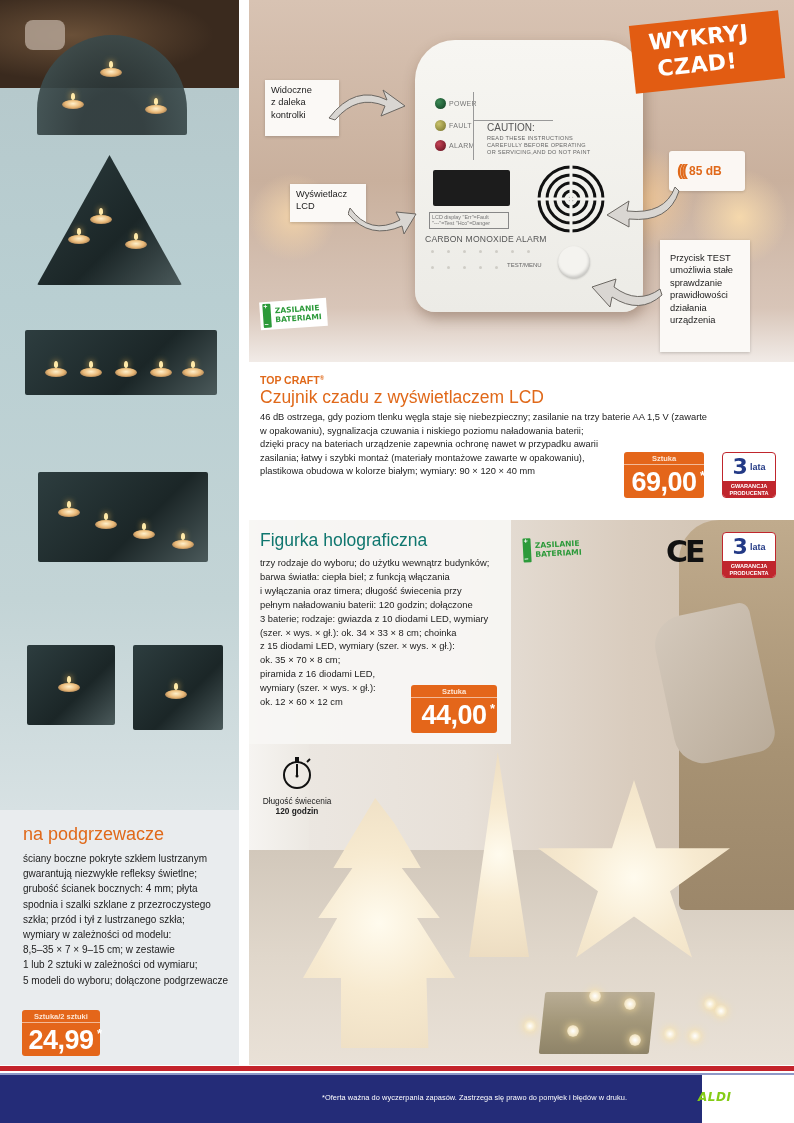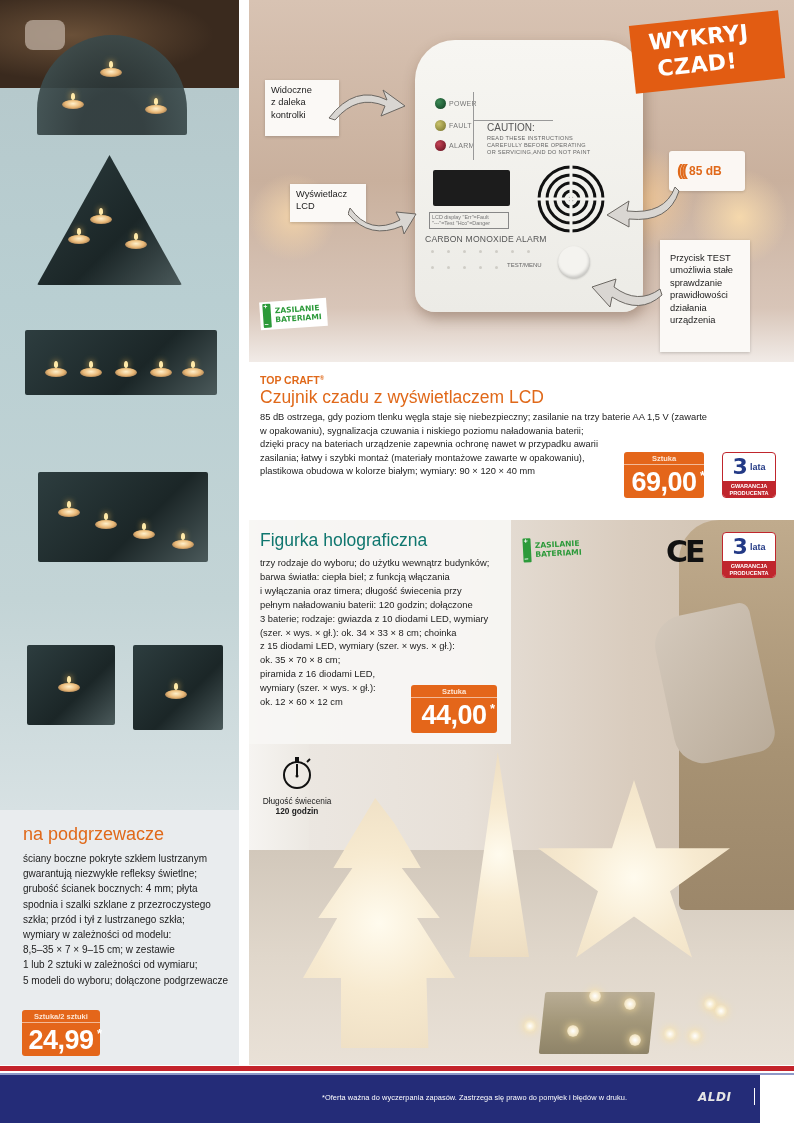--- a/index.html
+++ b/index.html
@@ -101,23 +101,23 @@
   .timer { position: absolute; left: 258px; top: 755px; width: 78px; text-align: center; }
   .timer-label { font-size: 8.3px; color: #222; line-height: 10px; margin-top: 1px; }
   .timer-value { font-size: 8.3px; color: #222; font-weight: bold; line-height: 11px; }
 
   .ce-mark { position: absolute; left: 666px; top: 534px; font-size: 30px; font-weight: bold; color: #111; font-family: "DejaVu Sans", sans-serif; letter-spacing: -3px; }
 
   
   .footer-stripe-red { position: absolute; left: 0; top: 1066px; width: 794px; height: 5px; background: #c4232b; }
   .footer-stripe-white { position: absolute; left: 0; top: 1071px; width: 794px; height: 2px; background: #fff; }
   .footer-stripe-blue { position: absolute; left: 0; top: 1073px; width: 794px; height: 2px; background: #8e98c7; }
-  .footer { position: absolute; left: 0; top: 1075px; width: 760px; height: 48px; background: #242c78; }
+  .footer { position: absolute; left: 0; top: 1075px; width: 702px; height: 48px; background: #242c78; }
   .footer-note { position: absolute; right: 104px; top: 18px; color: #fff; font-size: 7.4px; letter-spacing: .05px; }
-  .aldi-logo { position: absolute; left: 698px; top: 15px; color: #e5e5e5; font-weight: bold; font-size: 12px; font-family: "DejaVu Sans", sans-serif; letter-spacing: .5px; font-style: italic; }
+  .aldi-logo { position: absolute; left: 698px; top: 15px; color: #84cc16; font-weight: bold; font-size: 12px; font-family: "DejaVu Sans", sans-serif; letter-spacing: .5px; font-style: italic; }
   .footer-sep { position: absolute; left: 754px; top: 13px; width: 1px; height: 17px; background: #fff; }
   .page-num { position: absolute; left: 768px; top: 18px; color: #fff; font-size: 9px; }
 
   .white-gap { position: absolute; left: 239px; top: 0; width: 10px; height: 1066px; background: #fff; }
   .white-gap2 { position: absolute; left: 249px; top: 362px; width: 545px; height: 158px; background: #fff; }
 </style>
 </head>
 <body>
 
 <div class="left-col">
@@ -270,21 +270,21 @@
     <div>BATERIAMI</div>
   </div>
 </div>
 
 <div class="white-gap2"></div>
 
 <div class="co-text">
   <div class="brand"><span>TOP CRAFT</span><sup>®</sup></div>
   <div class="co-title">Czujnik czadu z wyświetlaczem LCD</div>
   <div class="co-body">
-    <div>85 dB ostrzega, gdy poziom tlenku węgla staje się niebezpieczny; zasilanie na trzy baterie AA 1,5 V (zawarte</div>
+    <div>46 dB ostrzega, gdy poziom tlenku węgla staje się niebezpieczny; zasilanie na trzy baterie AA 1,5 V (zawarte</div>
     <div>w opakowaniu), sygnalizacja czuwania i niskiego poziomu naładowania baterii;</div>
     <div>dzięki pracy na bateriach urządzenie zapewnia ochronę nawet w przypadku awarii</div>
     <div>zasilania; łatwy i szybki montaż (materiały montażowe zawarte w opakowaniu),</div>
     <div>plastikowa obudowa w kolorze białym; wymiary: 90 × 120 × 40 mm</div>
   </div>
 </div>
 
 <div class="price-box" style="left:624px;top:452px;width:80px;height:46px;">
   <div class="unit">Sztuka</div>
   <div class="amount"><span>69,00</span><sup>*</sup></div>

